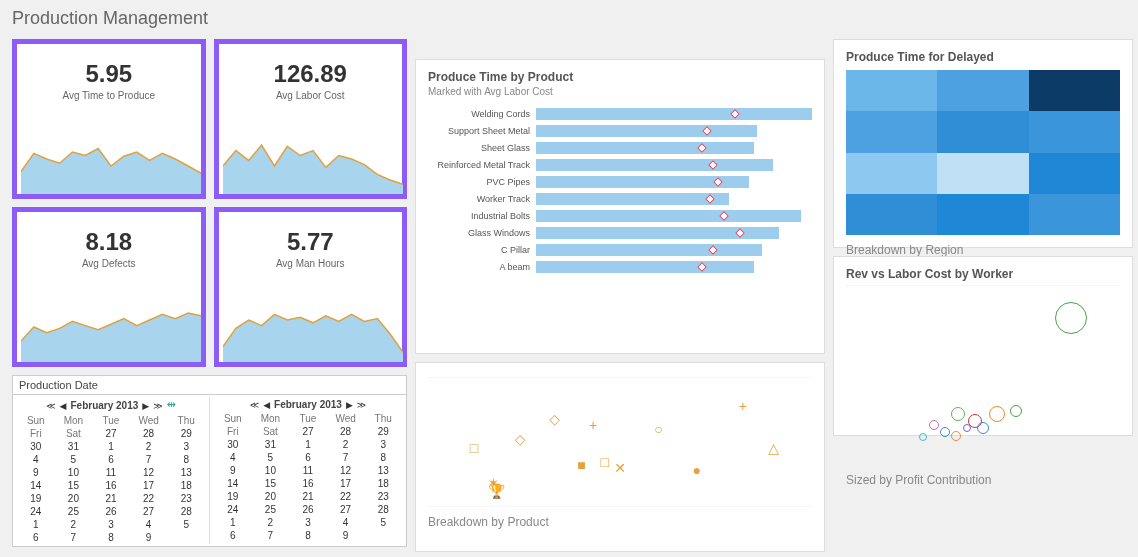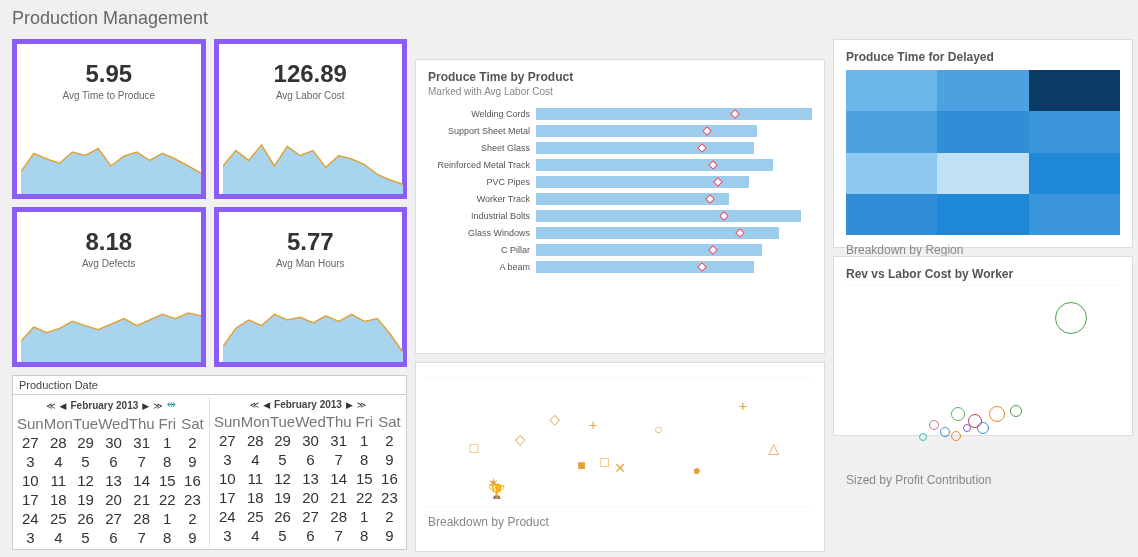--- a/index.html
+++ b/index.html
@@ -118,23 +118,23 @@
     font-size: 10px;
     color: #444;
   }
   .cal-title { font-size: 11px; border-bottom: 1px solid #ccc; padding: 3px 6px; }
   .cal-dual { display: flex; }
   .cal { flex: 1; padding: 2px 4px; }
   .cal-head { display: flex; align-items: center; justify-content: center; gap: 4px; font-size: 10px; padding: 2px 0; }
   .cal-nav { cursor: pointer; font-size: 9px; color: #333; user-select: none;}
   .cal-grid {
     display: grid;
-    grid-template-columns: repeat(7, 1fr);
+    grid-template-columns: repeat(5, 1fr);
     text-align: center;
-    font-size: 15px;
+    font-size: 10px;
   }
   .cal-dow { color: #777; padding: 1px 0; }
   .cal-day { color: #333; padding: 1px 0; }
   .cal-split { width: 1px; background: #ddd; margin: 2px 0; }
   .slider-icon { color: #2a9; font-size: 11px; display:inline-block; transform: translateY(-1px);}
 </style>
 </head>
 <body>
 
 <h1 class="page-title">Production Management</h1>

